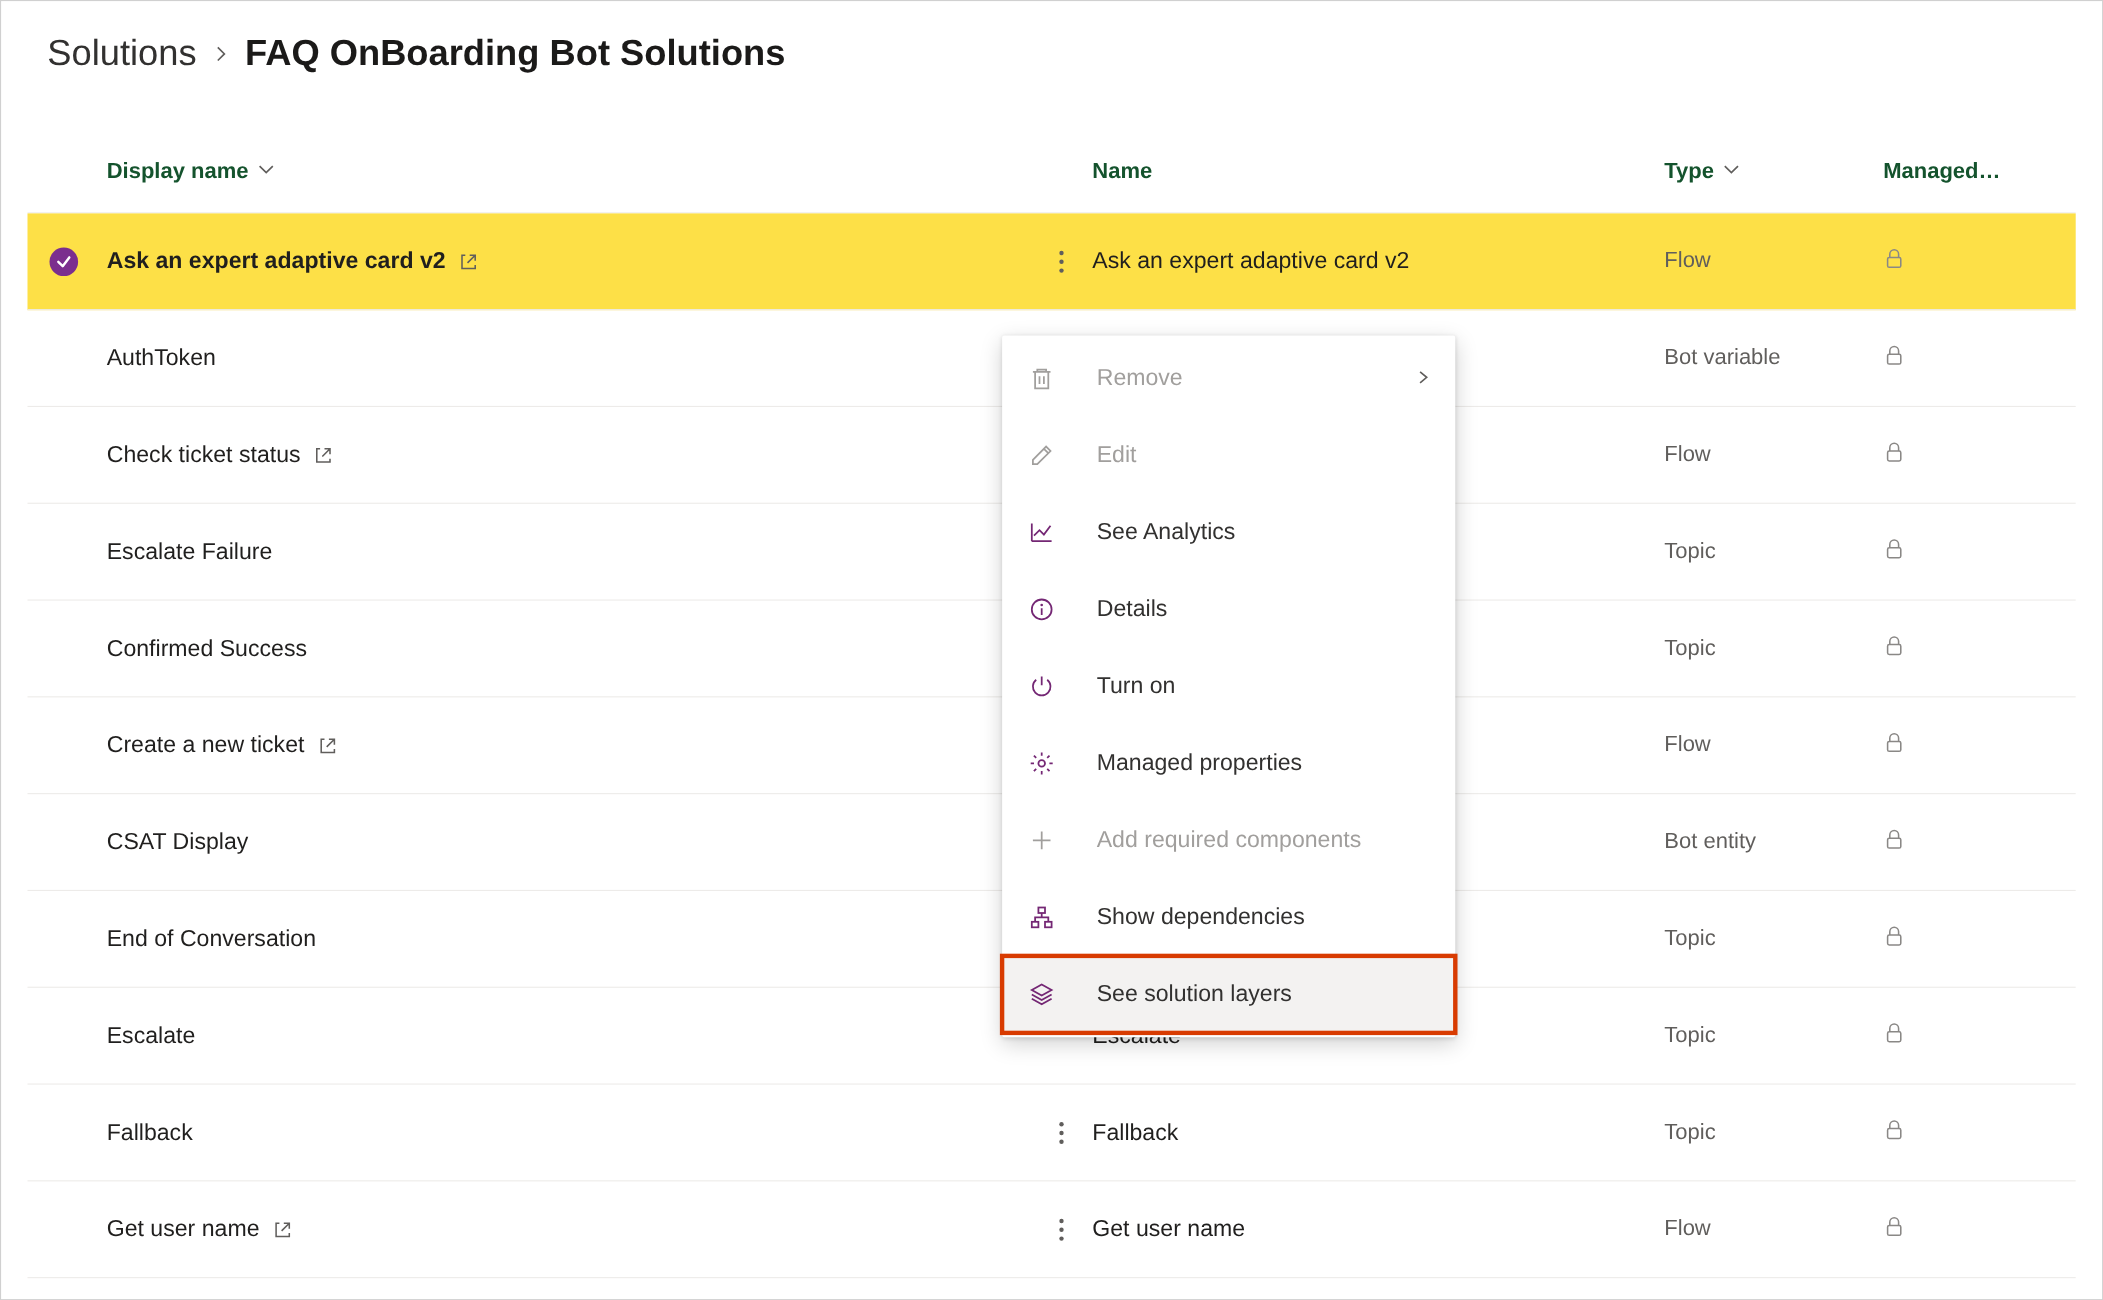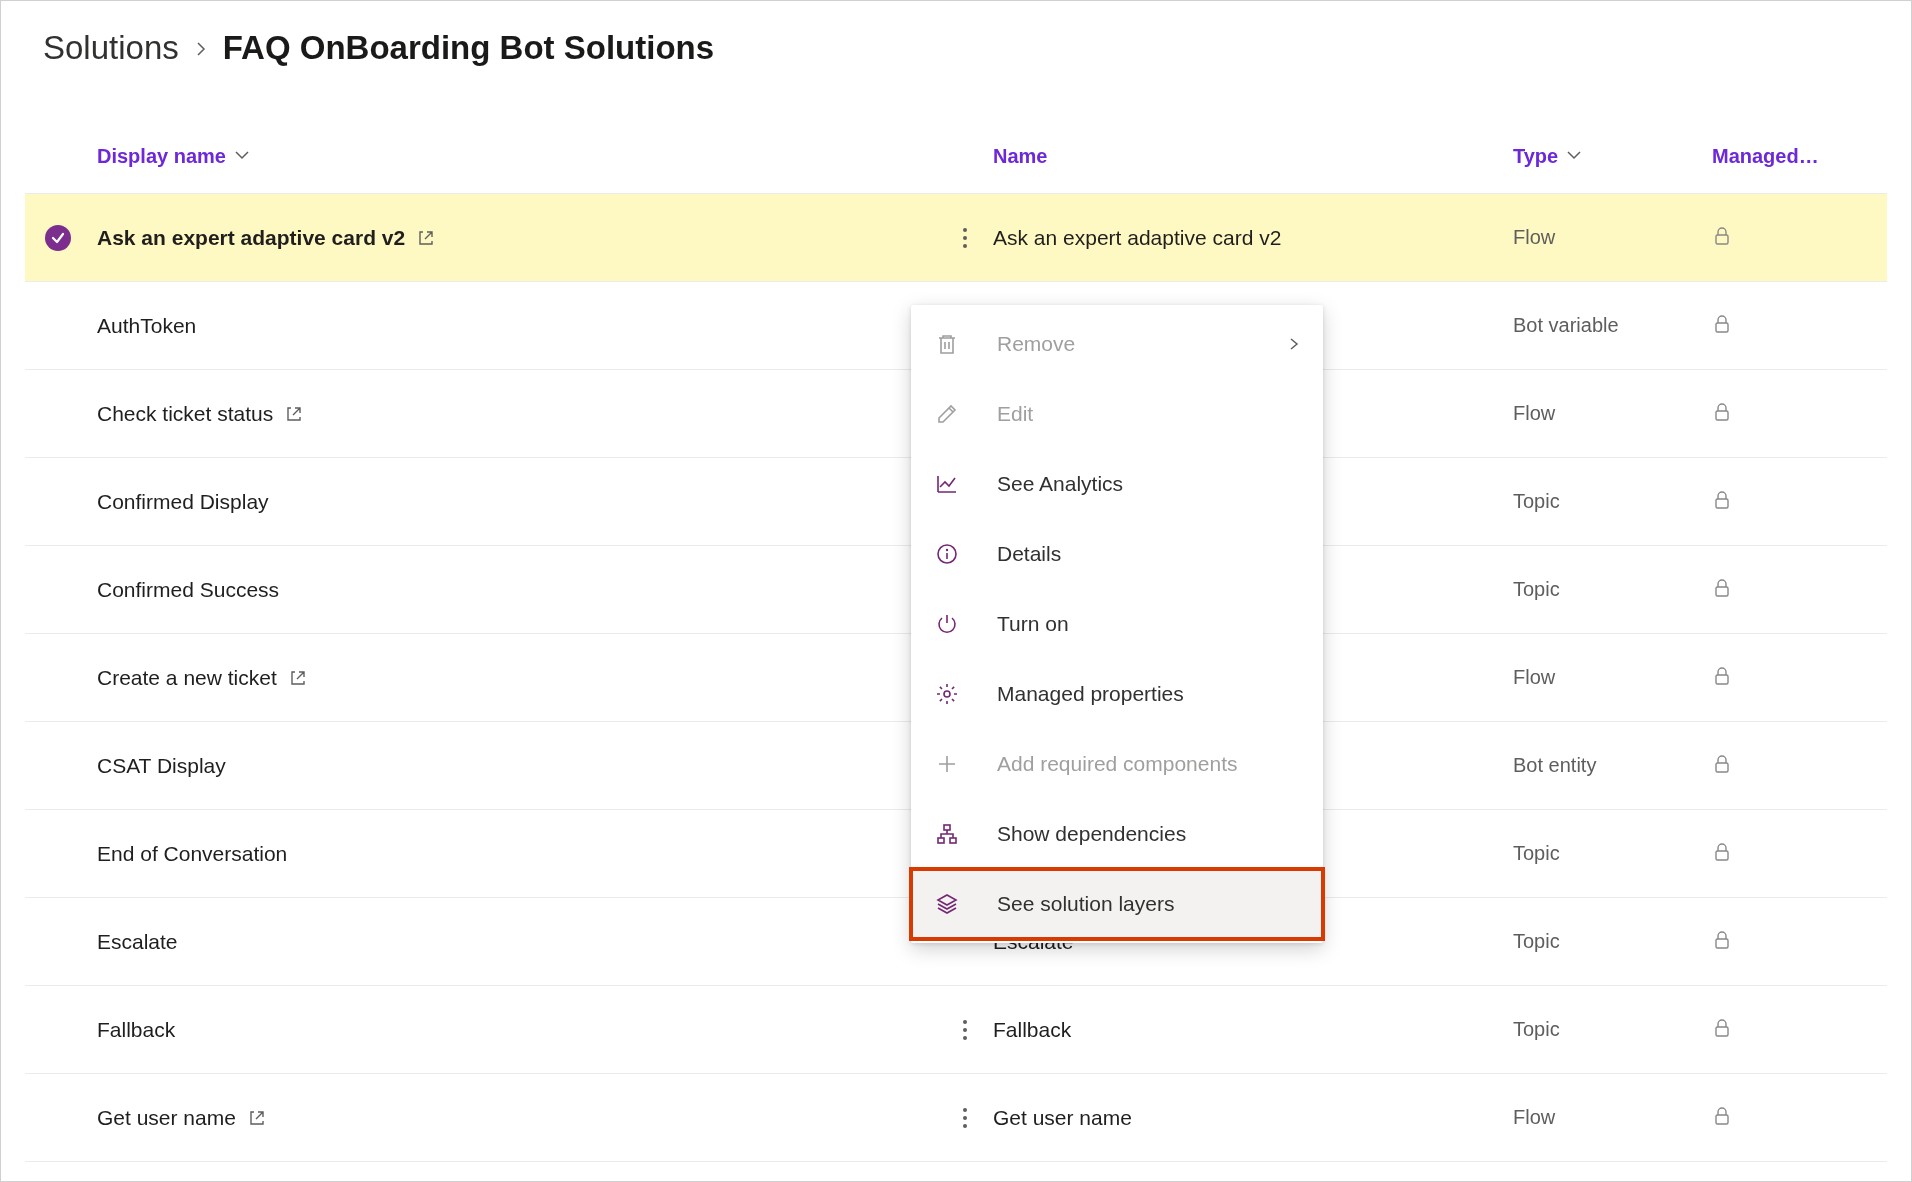--- a/index.html
+++ b/index.html
@@ -48,38 +48,38 @@
     }
     .col-check { width: 76px; }
     .col-display { flex: 0 0 840px; }
     .col-name { flex: 0 0 520px; }
     .col-type { flex: 0 0 199px; }
     .col-managed { flex: 0 0 155px; text-align: left; white-space: nowrap; overflow: hidden; text-overflow: ellipsis;}
     .col-menu { flex: 0 0 56px; display:flex; justify-content:center;}
     .header-cell {
       font-weight: 600;
       font-size: 20px;
-      color: #6d28d9;
+      color: #14532d;
       display: flex;
       align-items: center;
       gap: 8px;
     }
     .chev-down {
       display: inline-block;
     }
     .data-row {
       display: flex;
       align-items: center;
       height: 88px;
       padding: 0 20px;
       border-bottom: 1px solid #edebe9;
       position: relative;
     }
     .data-row.selected {
-      background: #fef9c3;
+      background: #fde047;
     }
     .check-circle {
       width: 26px;
       height: 26px;
       border-radius: 50%;
       background: #7b2e8e;
       display: flex;
       align-items: center;
       justify-content: center;
     }
@@ -281,21 +281,21 @@
         <div class="col-type type-cell">Flow</div>
         <div class="col-managed lock-cell"><svg width="20" height="20" viewBox="0 0 20 20">
             <rect x="4" y="9" width="12" height="9" rx="1.5" stroke="#8a8886" stroke-width="1.4" fill="none"></rect>
             <path d="M6 9 V6 a4 4 0 0 1 8 0 V9" stroke="#8a8886" stroke-width="1.4" fill="none"></path>
           </svg></div>
       </div>
       <div class="data-row">
         <div class="col-check"></div>
         <div class="col-display">
           <div class="display-name">
-            <span>Confirmed Display</span>
+            <span>Escalate Failure</span>
           </div>
         </div>
         <div class="col-menu"></div>
         <div class="col-name name-cell"></div>
         <div class="col-type type-cell">Topic</div>
         <div class="col-managed lock-cell"><svg width="20" height="20" viewBox="0 0 20 20">
             <rect x="4" y="9" width="12" height="9" rx="1.5" stroke="#8a8886" stroke-width="1.4" fill="none"></rect>
             <path d="M6 9 V6 a4 4 0 0 1 8 0 V9" stroke="#8a8886" stroke-width="1.4" fill="none"></path>
           </svg></div>
       </div>

